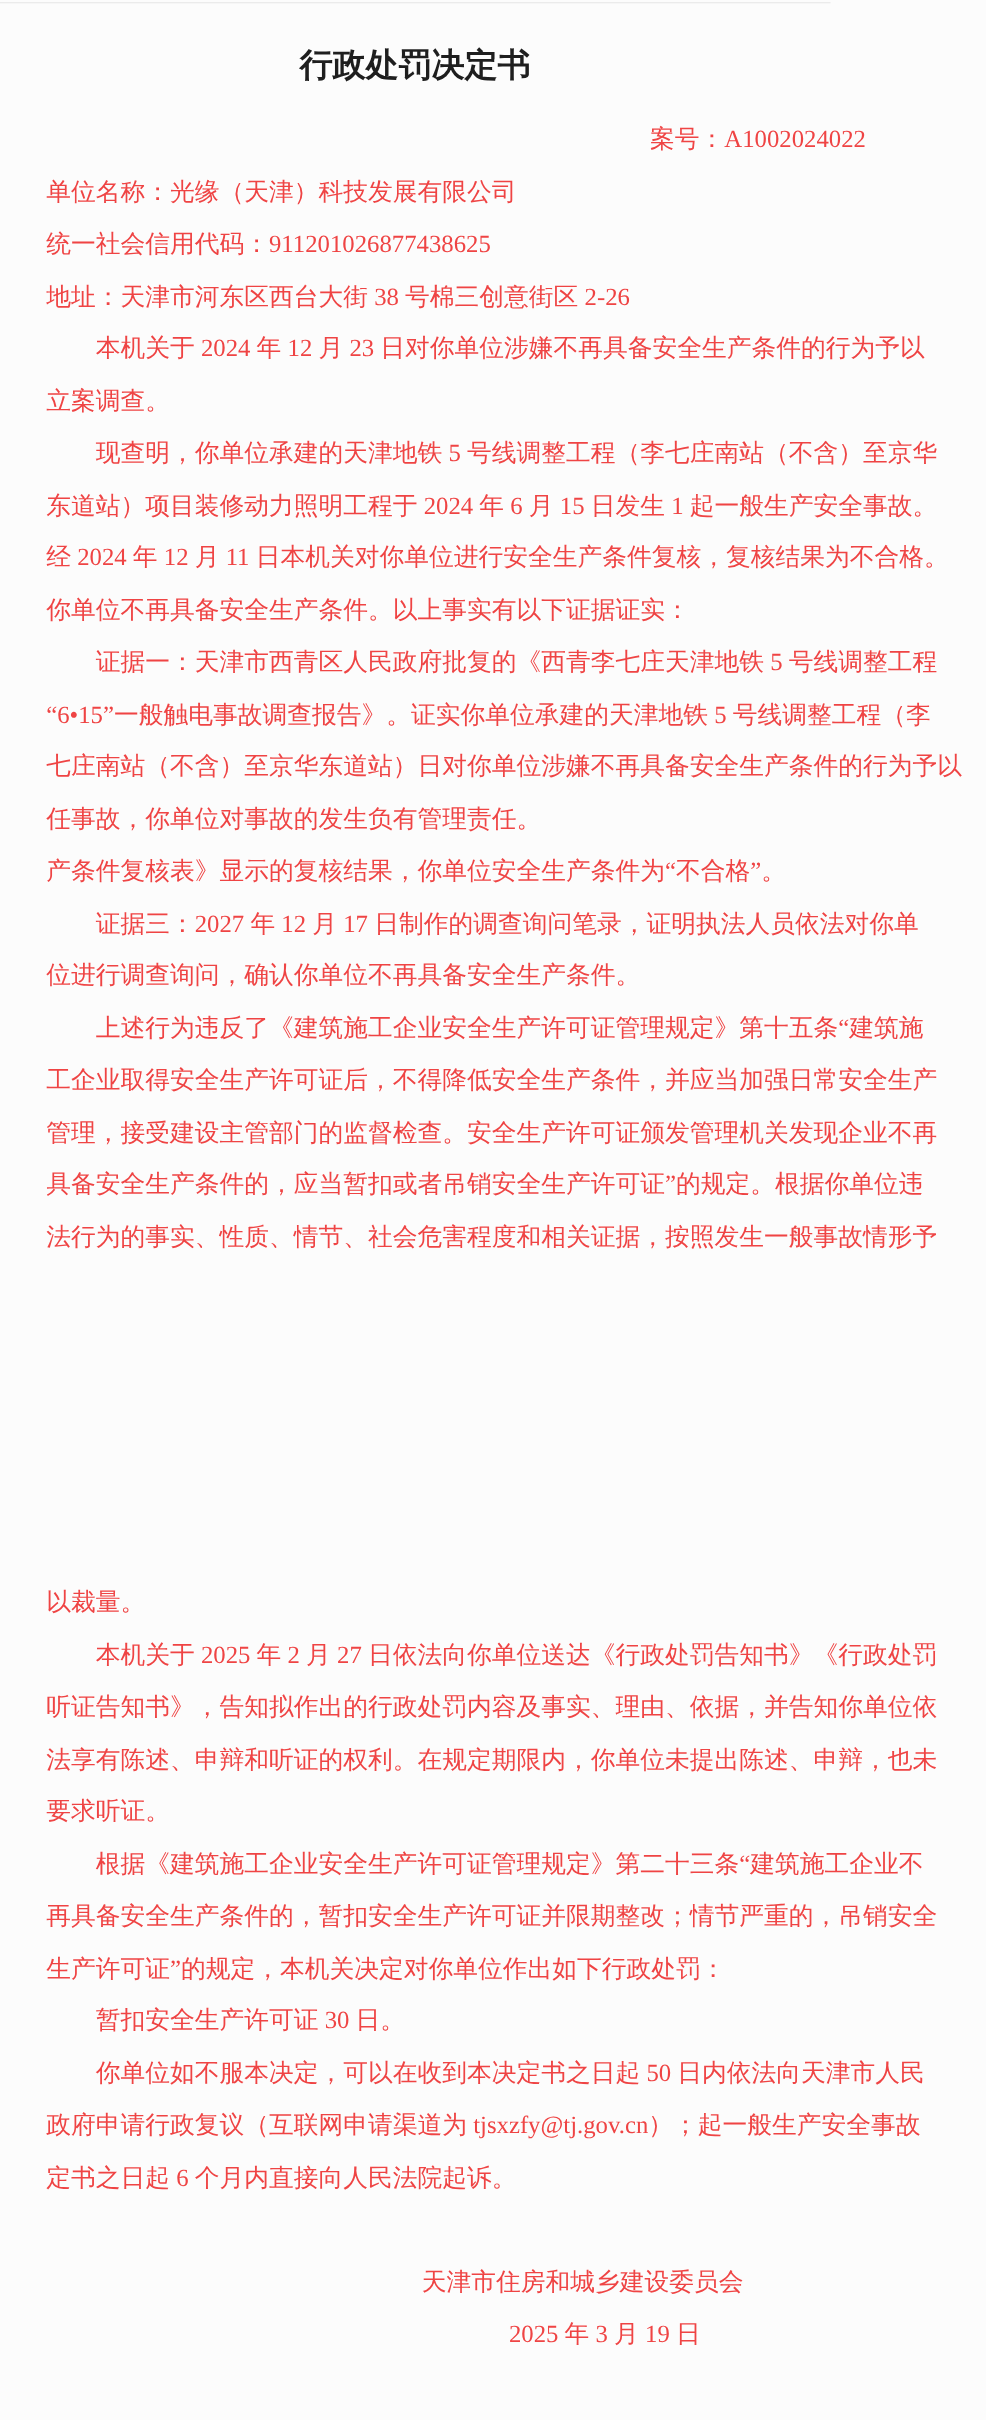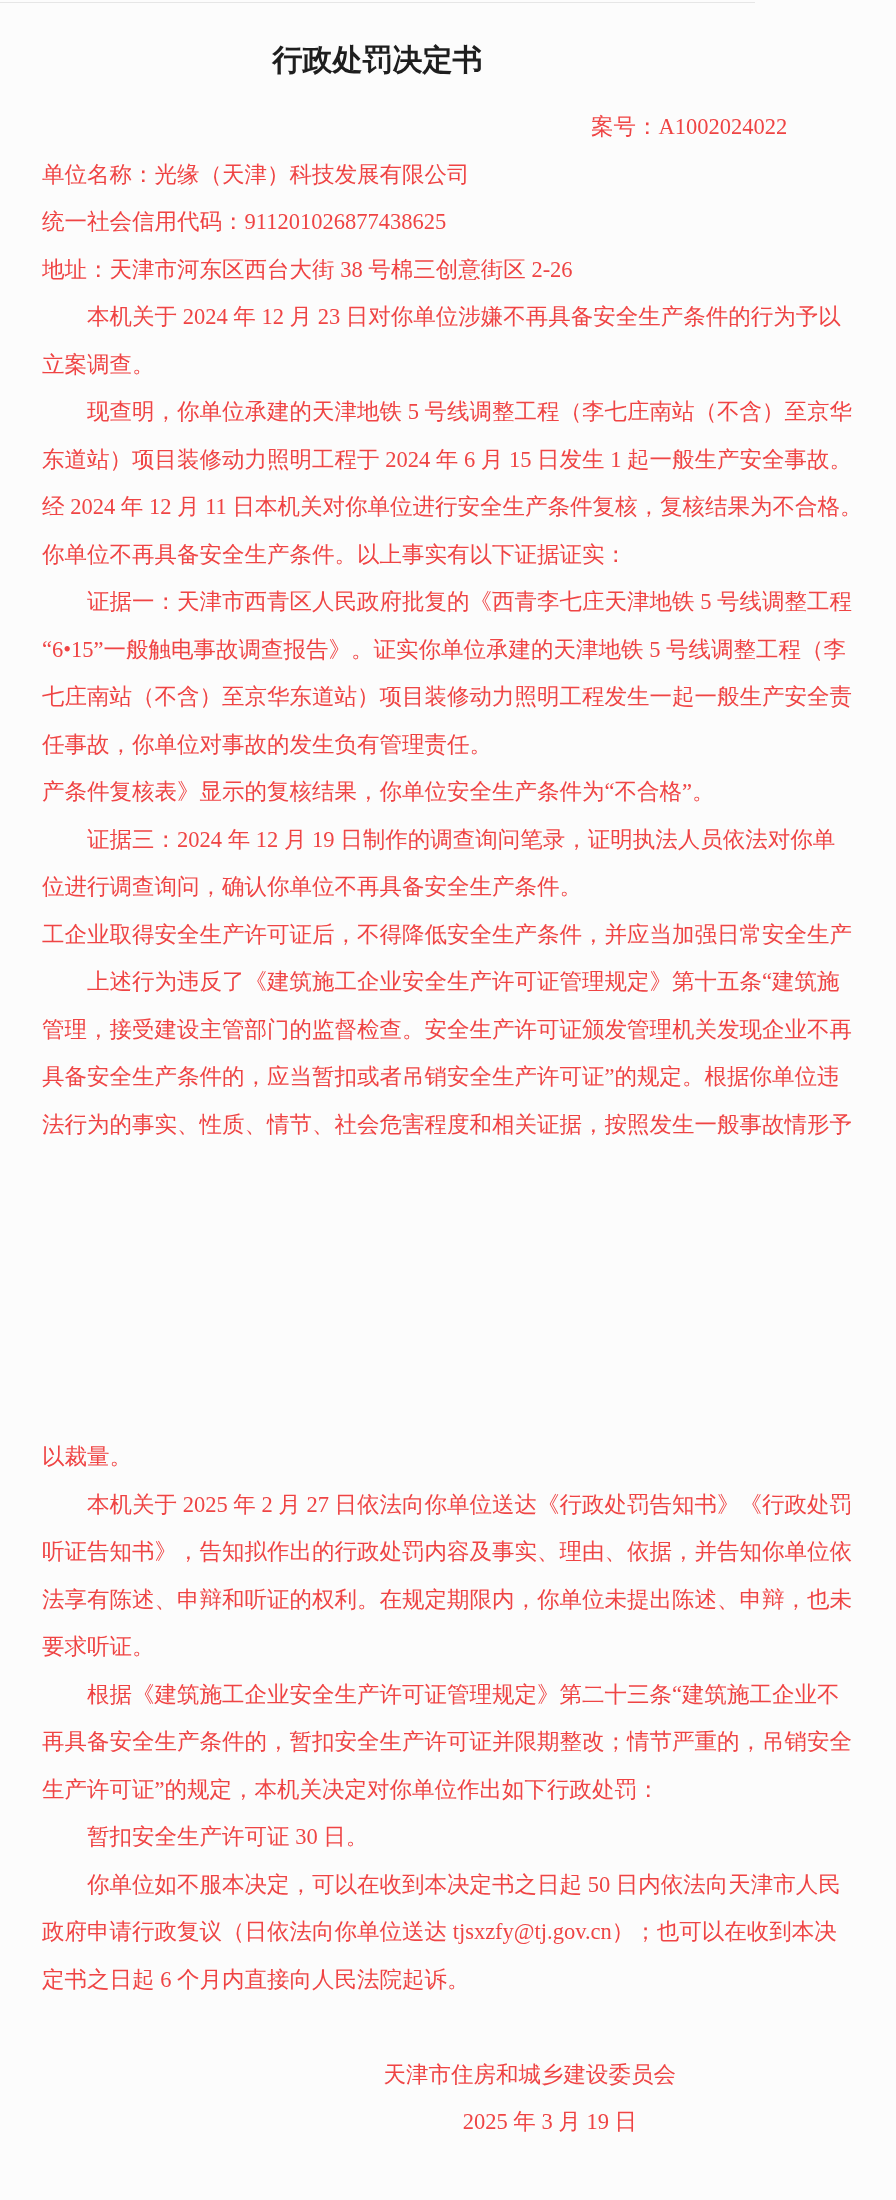--- a/index.html
+++ b/index.html
@@ -85,47 +85,47 @@
 
     <div>
         <div class="line">　　本机关于 2024 年 12 月 23 日对你单位涉嫌不再具备安全生产条件的行为予以</div>
         <div class="line">立案调查。</div>
         <div class="line">　　现查明，你单位承建的天津地铁 5 号线调整工程（李七庄南站（不含）至京华</div>
         <div class="line">东道站）项目装修动力照明工程于 2024 年 6 月 15 日发生 1 起一般生产安全事故。</div>
         <div class="line">经 2024 年 12 月 11 日本机关对你单位进行安全生产条件复核，复核结果为不合格。</div>
         <div class="line">你单位不再具备安全生产条件。以上事实有以下证据证实：</div>
         <div class="line">　　证据一：天津市西青区人民政府批复的《西青李七庄天津地铁 5 号线调整工程</div>
         <div class="line">“6•15”一般触电事故调查报告》。证实你单位承建的天津地铁 5 号线调整工程（李</div>
-        <div class="line">七庄南站（不含）至京华东道站）项目装修动力照明工程发生一起一般生产安全责</div>
+        <div class="line">七庄南站（不含）至京华东道站）日对你单位涉嫌不再具备安全生产条件的行为予以</div>
         <div class="line">任事故，你单位对事故的发生负有管理责任。</div>
         <div class="line">产条件复核表》显示的复核结果，你单位安全生产条件为“不合格”。</div>
-        <div class="line">　　证据三：2024 年 12 月 19 日制作的调查询问笔录，证明执法人员依法对你单</div>
+        <div class="line">　　证据三：2027 年 12 月 17 日制作的调查询问笔录，证明执法人员依法对你单</div>
         <div class="line">位进行调查询问，确认你单位不再具备安全生产条件。</div>
+        <div class="line">　　上述行为违反了《建筑施工企业安全生产许可证管理规定》第十五条“建筑施</div>
         <div class="line">工企业取得安全生产许可证后，不得降低安全生产条件，并应当加强日常安全生产</div>
-        <div class="line">　　上述行为违反了《建筑施工企业安全生产许可证管理规定》第十五条“建筑施</div>
         <div class="line">管理，接受建设主管部门的监督检查。安全生产许可证颁发管理机关发现企业不再</div>
         <div class="line">具备安全生产条件的，应当暂扣或者吊销安全生产许可证”的规定。根据你单位违</div>
         <div class="line">法行为的事实、性质、情节、社会危害程度和相关证据，按照发生一般事故情形予</div>
         <div class="line">&nbsp;</div>
         <div class="line">&nbsp;</div>
         <div class="line">&nbsp;</div>
         <div class="line">&nbsp;</div>
         <div class="line">&nbsp;</div>
         <div class="line">&nbsp;</div>
         <div class="line">以裁量。</div>
         <div class="line">　　本机关于 2025 年 2 月 27 日依法向你单位送达《行政处罚告知书》《行政处罚</div>
         <div class="line">听证告知书》，告知拟作出的行政处罚内容及事实、理由、依据，并告知你单位依</div>
         <div class="line">法享有陈述、申辩和听证的权利。在规定期限内，你单位未提出陈述、申辩，也未</div>
         <div class="line">要求听证。</div>
         <div class="line">　　根据《建筑施工企业安全生产许可证管理规定》第二十三条“建筑施工企业不</div>
         <div class="line">再具备安全生产条件的，暂扣安全生产许可证并限期整改；情节严重的，吊销安全</div>
         <div class="line">生产许可证”的规定，本机关决定对你单位作出如下行政处罚：</div>
         <div class="line">　　暂扣安全生产许可证 30 日。</div>
         <div class="line">　　你单位如不服本决定，可以在收到本决定书之日起 50 日内依法向天津市人民</div>
-        <div class="line">政府申请行政复议（日依法向你单位送达 tjsxzfy@tj.gov.cn）；也可以在收到本决</div>
+        <div class="line">政府申请行政复议（互联网申请渠道为 tjsxzfy@tj.gov.cn）；起一般生产安全事故</div>
         <div class="line">定书之日起 6 个月内直接向人民法院起诉。</div>
       </div>
 
     <div class="line sig-org">天津市住房和城乡建设委员会</div>
 
     <div class="line sig-date">2025 年 3 月 19 日</div>
   </div>
 </div>
 
 </body></html>

